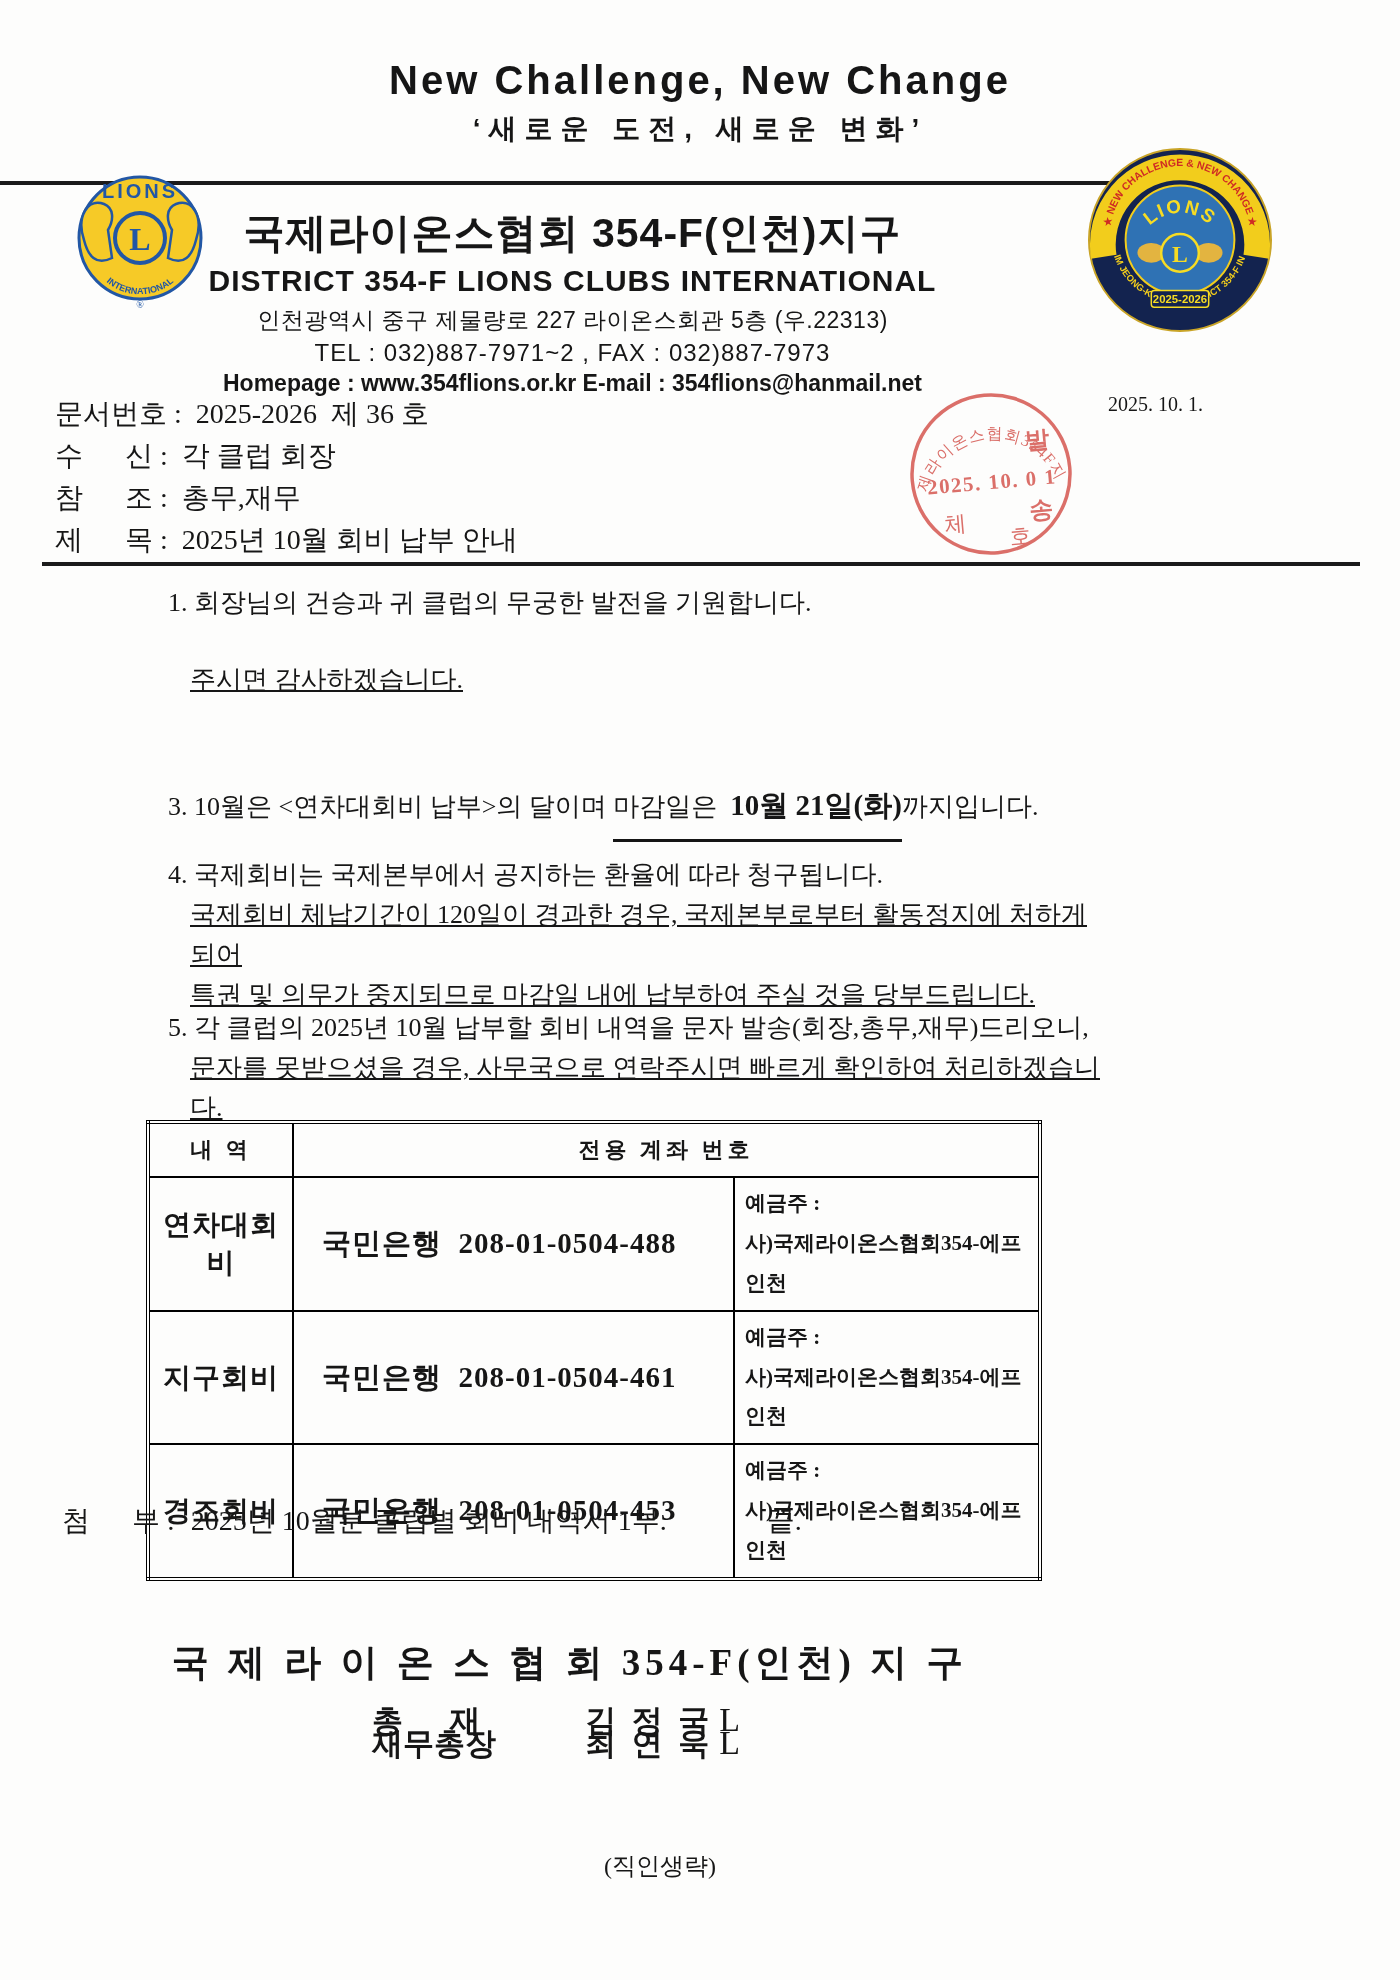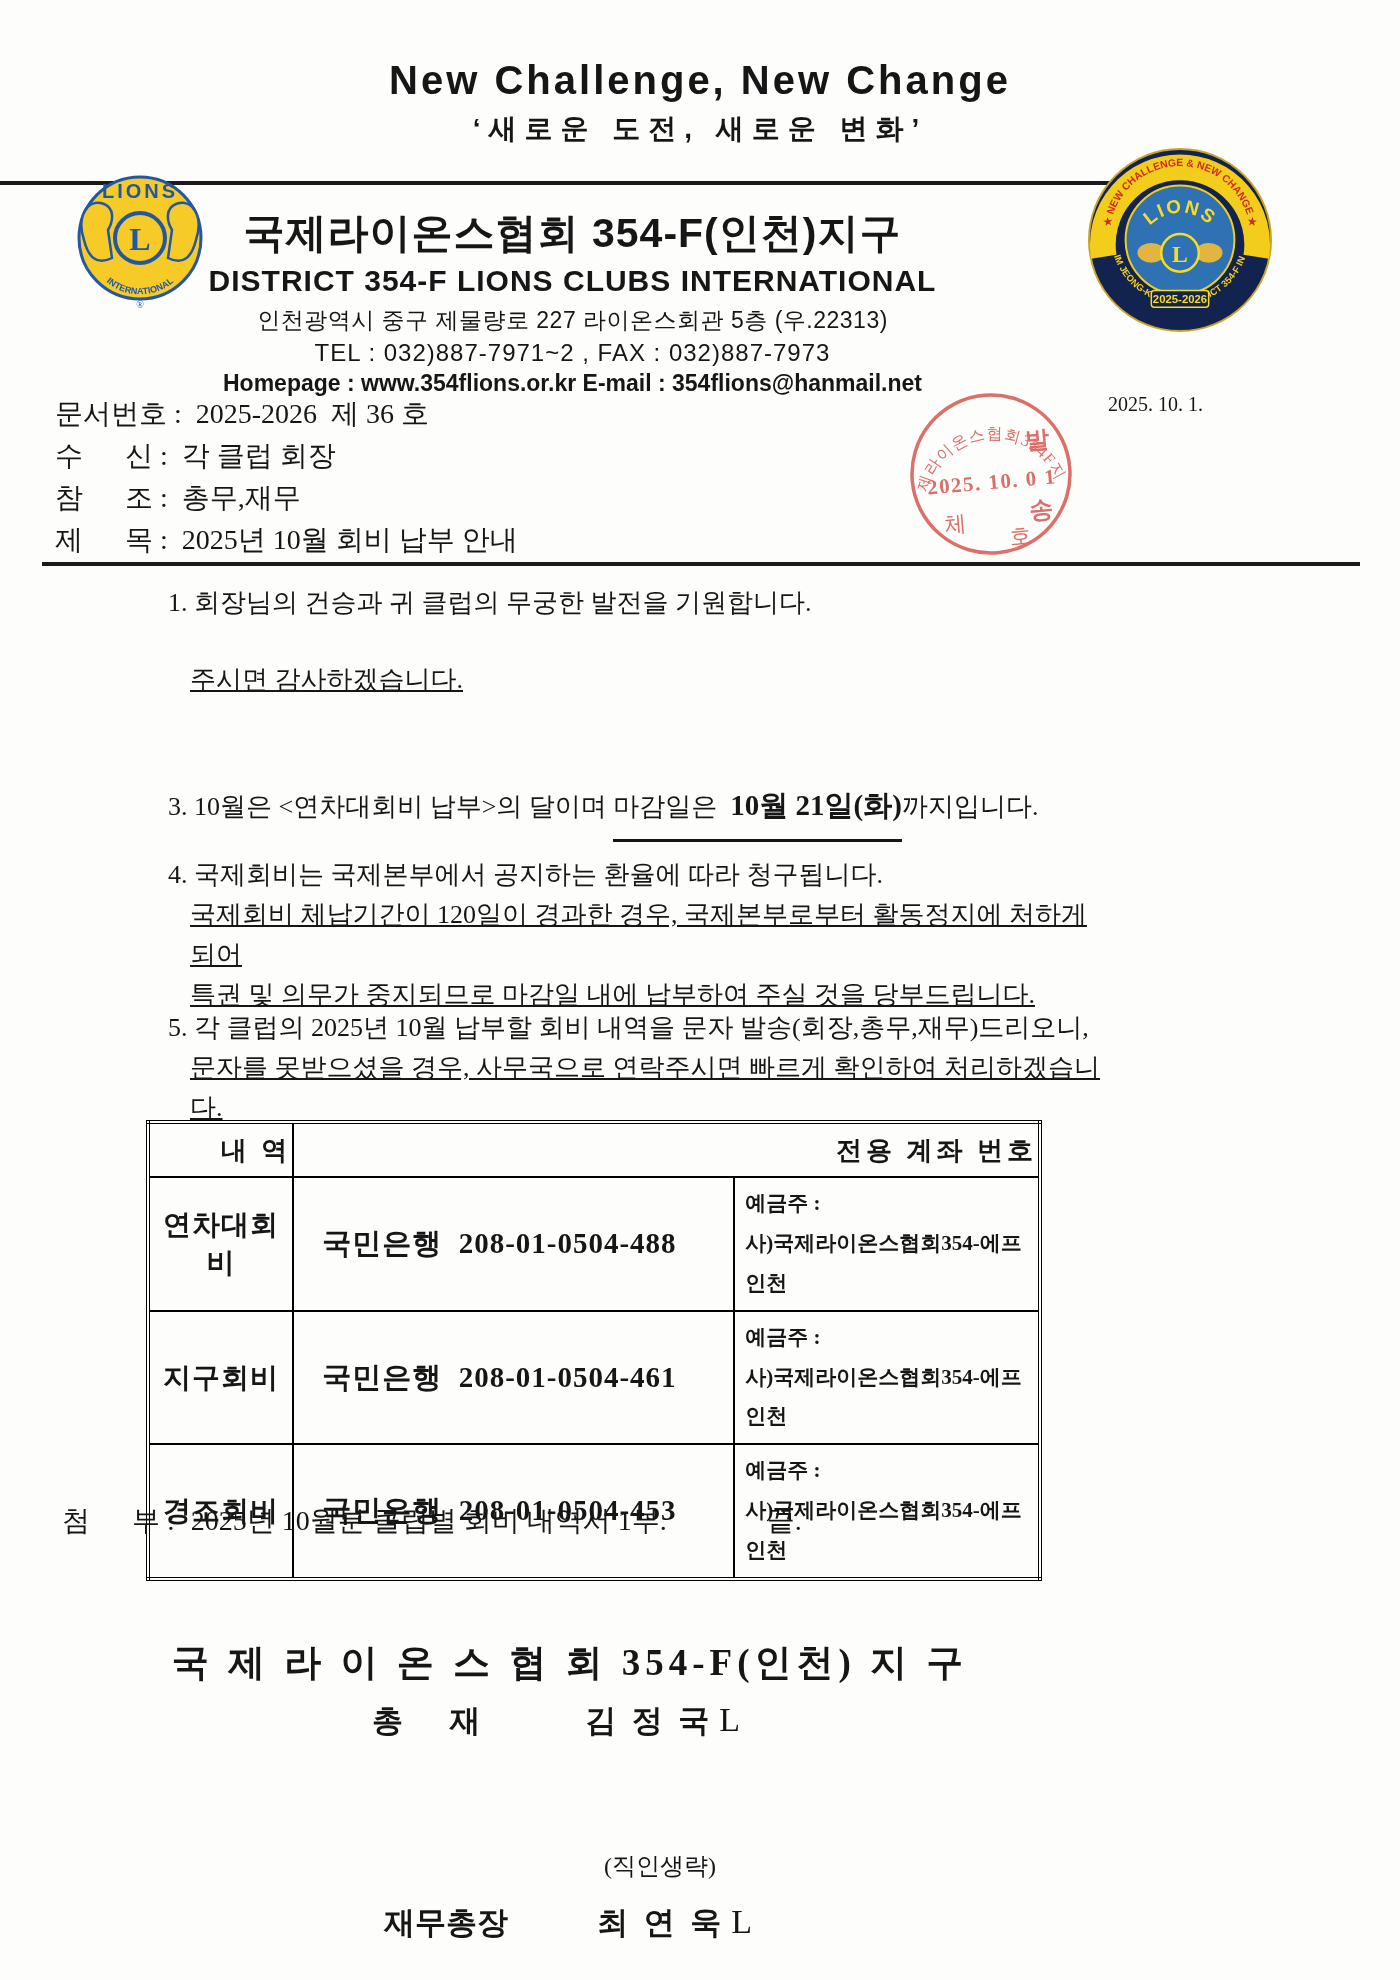--- a/index.html
+++ b/index.html
@@ -34,21 +34,21 @@
   .stamp{left:900px; top:386px; transform:rotate(-5deg); opacity:.9;}
   
   .para{left:168px; width:950px; font-size:26px; line-height:40px;}
   .para .cont{padding-left:22px;text-decoration:underline;}
   .deadline{border-bottom:3px solid #151515; padding-bottom:18px;}
   .deadline b{font-size:29px;}
   
   .fee-table{left:146px; top:1120px; border-collapse:collapse; width:896px;
     border:4px double #000;}
   .fee-table td{border:2px solid #000;}
-  .fee-table .th{height:50px; text-align:right; font-weight:bold; font-size:26px; letter-spacing:4px;border-radius:13px;}
+  .fee-table .th{height:50px; text-align:center; font-weight:bold; font-size:22px; letter-spacing:4px;border-radius:13px;}
   .fee-table .name{width:156px; height:100px; text-align:center; font-weight:bold; font-size:28px; letter-spacing:1px;}
   .fee-table .acct{width:418px; font-weight:bold; font-size:29px; padding-left:28px; letter-spacing:1px; white-space:pre;}
   .fee-table .holder{width:318px; font-size:21px; padding:6px 10px; line-height:1.9; font-weight:bold;}
   
   .attach{top:1502px; left:62px; font-size:28px;}
   .attach .txt{margin-left:16px;}
   .attach .end{margin-left:100px;}
   
   .sig-org{top:1638px; left:0; width:1140px; text-align:center;
     font-weight:bold; font-size:37px; letter-spacing:5px;}
@@ -202,19 +202,19 @@
 
   <div class="abs attach">
     <span class="pre">첨      부 :</span><span class="txt">2025년 10월분 클럽별 회비 내역서 1부.</span><span class="end">끝.</span>
   </div>
 
   <div class="abs sig-org">국 제 라 이 온 스 협 회  354-F(인천) 지 구</div>
   <div class="abs sig-row" style="top:1700px;">
     <span class="role pre">총      재</span>
     <span class="namegrp"><span class="pre">김  정  국</span><span class="suffix">L</span></span>
   </div>
-  <div class="abs sig-row" style="top:1902px;margin-left:12px;">
+  <div class="abs sig-row" style="top:1723px;">
     <span class="role pre">재무총장</span>
     <span class="namegrp"><span class="pre">최  연  욱</span><span class="suffix">L</span></span>
   </div>
   <div class="abs sig-note">(직인생략)</div>
 
 </div>
 
 </body></html>

